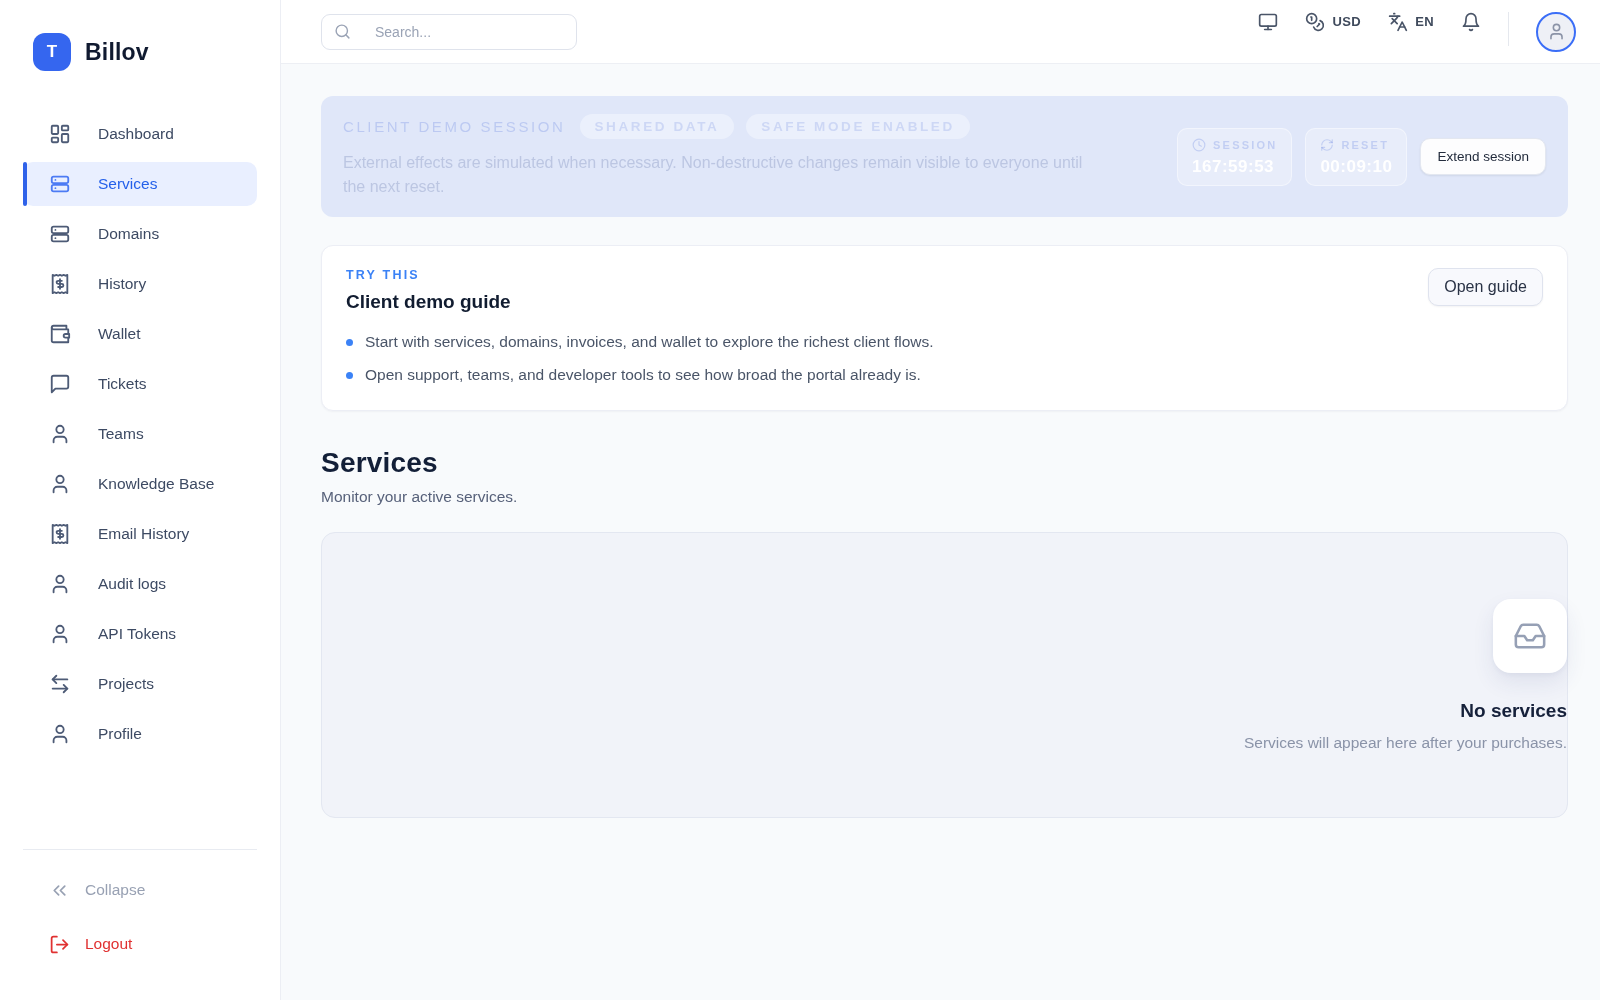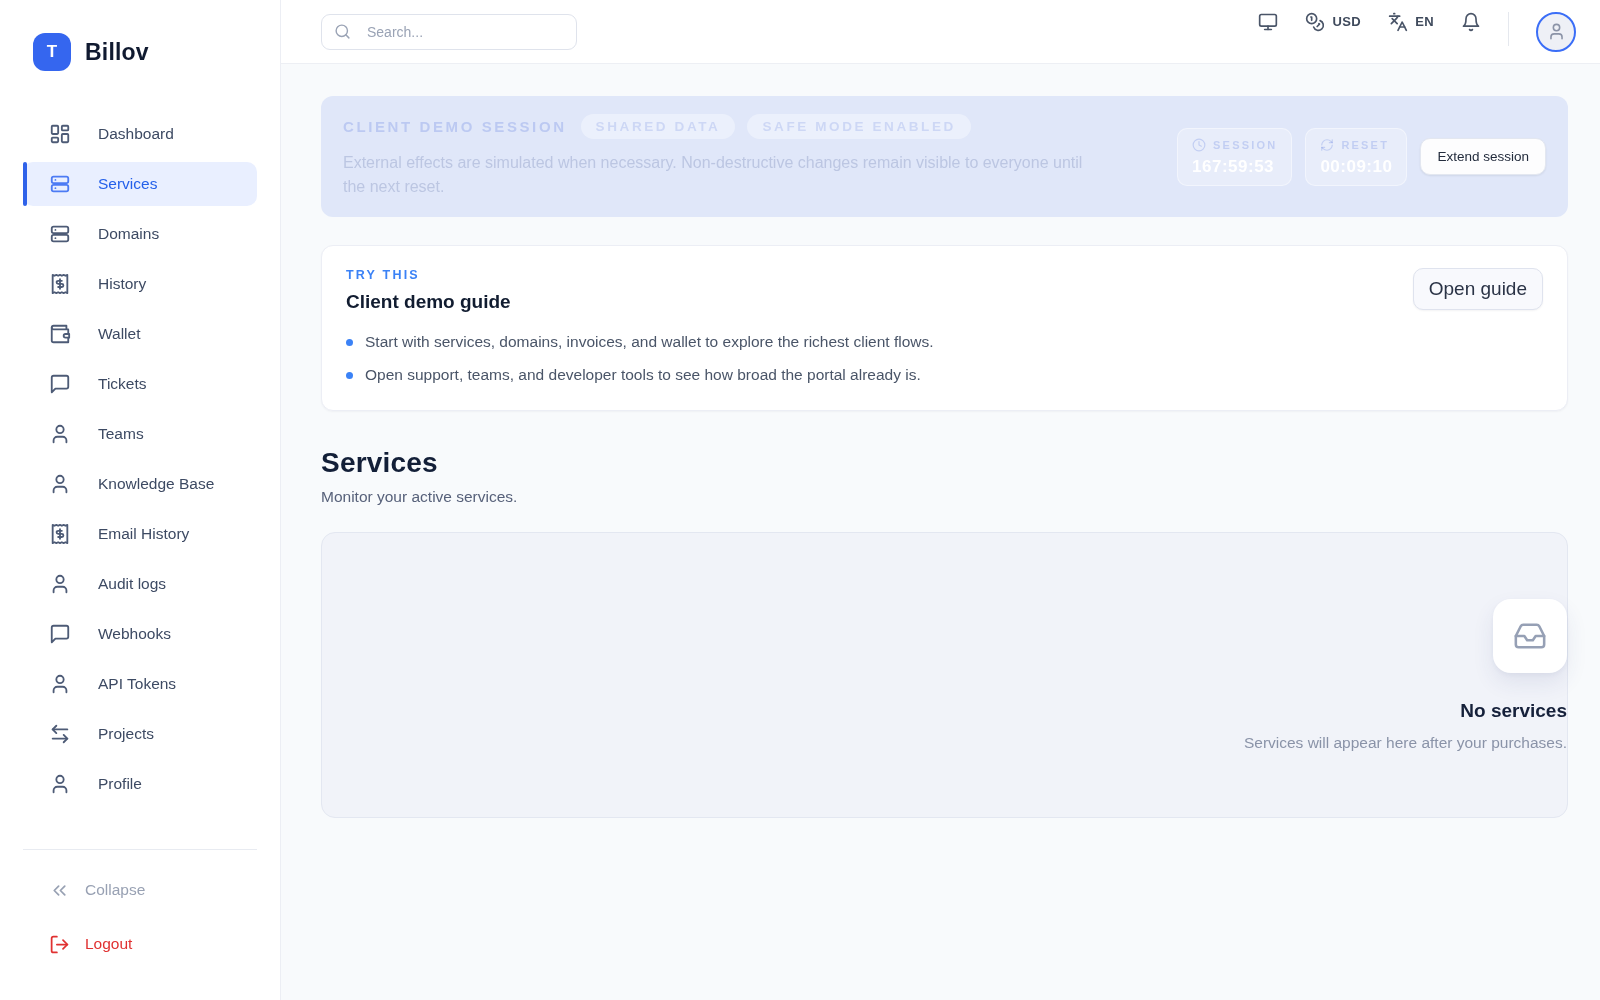--- a/index.html
+++ b/index.html
@@ -54,21 +54,21 @@
 
   
   .main { flex:1; display:flex; flex-direction:column; min-width:0; }
 
   .topbar {
     height:64px; min-height:64px; background:#fff; border-bottom:1px solid #edeff4;
     display:flex; align-items:center; padding:0 24px 0 40px;
   }
   .search-box {
     width:256px; height:36px; border:1px solid #dfe3ec; border-radius:9px;
-    display:flex; align-items:center; gap:16px; padding:0 12px; background:#fff;
+    display:flex; align-items:center; gap:24px; padding:0 12px; background:#fff;
   }
   .search-box .ico { width:17px; height:17px; color:#9aa3b5; }
   .search-box input {
     border:none; outline:none; flex:1; font-size:14px; color:#3d4a63;
     font-family:"Liberation Sans", sans-serif; background:transparent;
   }
   .search-box input::placeholder { color:#9aa3b5; }
 
   .topbar-right { margin-left:auto; display:flex; align-items:flex-start; gap:27px; }
   .tb-btn {
@@ -94,21 +94,21 @@
   .content { flex:1; background:#f8fafc; padding:32px 32px 0 40px; overflow:hidden; }
 
   .demo-banner {
     background:#e0e7f9; border-radius:12px; padding:18px 22px;
     display:flex; align-items:center; gap:16px; margin-bottom:28px;
     min-height:111px;
   }
   .banner-left { flex:1; min-width:0; }
   .banner-head { display:flex; align-items:center; gap:14px; }
   .banner-title {
-    color:rgba(47,84,214,0.20); font-weight:700; font-size:15px; letter-spacing:2.6px;
+    color:rgba(47,84,214,0.20); font-weight:400; font-size:15px; letter-spacing:2.6px;
   }
   .banner-badge {
     background:rgba(248,250,255,0.45); border-radius:999px; padding:5px 15px;
     color:rgba(47,84,214,0.16); font-weight:700; font-size:13.5px; letter-spacing:2.6px;
   }
   .banner-desc {
     margin-top:12px; max-width:750px;
     color:rgba(130,145,190,0.38); font-size:16px; line-height:1.5;
   }
   .banner-right { display:flex; align-items:center; gap:13px; }
@@ -131,21 +131,21 @@
 
   .guide-card {
     position:relative; background:#fff; border:1px solid #eceef5; border-radius:12px;
     padding:22px 24px 26px; box-shadow:0 1px 2px rgba(16,24,40,.04); margin-bottom:36px;
   }
   .guide-eyebrow { color:#3b82f6; font-size:12.5px; font-weight:700; letter-spacing:2.2px; }
   .guide-title { margin-top:9px; color:#111c30; font-size:19px; font-weight:700; }
   .guide-btn {
     position:absolute; top:22px; right:24px;
     background:#f8f9fd; border:1px solid #dfe3ee; border-radius:10px;
-    padding:9px 15px; font-size:19px; font-weight:500; color:#2a3346;
+    padding:9px 15px; font-size:16px; font-weight:500; color:#2a3346;
     cursor:pointer; font-family:"Liberation Sans", sans-serif;
     box-shadow:0 1px 2px rgba(16,24,40,.05);
   }
   .guide-bullets { list-style:none; margin-top:20px; display:flex; flex-direction:column; gap:15px; }
   .guide-bullets li { display:flex; align-items:flex-start; gap:12px; color:#4a5568; font-size:15.5px; }
   .bullet-dot { flex:none; width:7px; height:7px; border-radius:50%; background:#3b82f6; margin-top:6px; }
 
   .section-title { font-size:28px; font-weight:700; color:#131f38; letter-spacing:.2px; }
   .section-sub { margin-top:9px; font-size:15.5px; color:#57617a; }
 
@@ -264,28 +264,20 @@
         <span>Email History</span>
       </div>
       <div class="nav-item">
         <span class="ico">
           <svg viewBox="0 0 24 24">
             <path d="M19 21v-2a4 4 0 0 0-4-4H9a4 4 0 0 0-4 4v2"></path>
             <circle cx="12" cy="7" r="4"></circle>
           </svg>
         </span>
         <span>Audit logs</span>
-      </div>
-      <div class="nav-item">
-        <span class="ico">
-          <svg viewBox="0 0 24 24">
-            <path d="M21 15a2 2 0 0 1-2 2H7l-4 4V5a2 2 0 0 1 2-2h14a2 2 0 0 1 2 2z"></path>
-          </svg>
-        </span>
-        <span>Webhooks</span>
       </div>
       <div class="nav-item">
         <span class="ico">
           <svg viewBox="0 0 24 24">
             <path d="M19 21v-2a4 4 0 0 0-4-4H9a4 4 0 0 0-4 4v2"></path>
             <circle cx="12" cy="7" r="4"></circle>
           </svg>
         </span>
         <span>API Tokens</span>
       </div>

